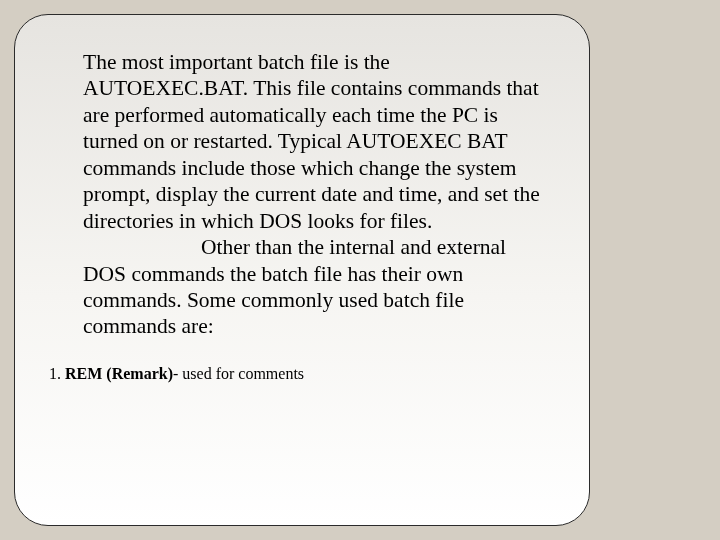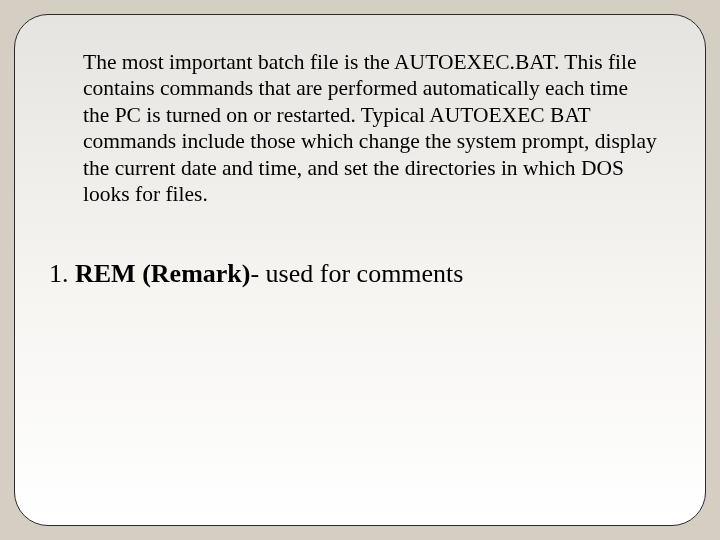--- a/index.html
+++ b/index.html
@@ -7,57 +7,57 @@
     width: 720px;
     height: 540px;
     background: #d4cec3;
     font-family: "Times New Roman", Times, serif;
     overflow: hidden;
   }
   .card {
     position: absolute;
     top: 14px;
     left: 14px;
-    width: 692px;
+    width: 576px;
     height: 512px;
     background: linear-gradient(180deg, #e6e4e0 0%, #f6f5f2 55%, #ffffff 100%);
     border: 1px solid #2b2b2b;
     border-radius: 34px;
     padding: 34px 44px 34px 34px;
   }
   .para1 {
     font-size: 21.5px;
     line-height: 1.23;
     color: #000;
     margin-left: 34px;
     margin-right: 2px;
   }
   .para1 .indent {
     display: inline-block;
     width: 118px;
   }
   .gap { height: 24px; }
   .list {
-    font-size: 26px;
+    font-size: 16px;
     line-height: 1.23;
     color: #000;
   }
   .list .item {
     padding-left: 28px;
     text-indent: -28px;
   }
   .list b { font-weight: bold; }
 </style>
 </head>
 <body>
 
 <div class="card">
   <div class="para1">
     <span>The most important batch file is the AUTOEXEC.BAT. This file contains commands that are performed automatically each time the PC is turned on or restarted. Typical AUTOEXEC BAT commands include those which change the system prompt, display the current date and time, and set the directories in which DOS looks for files.</span><br>
-    <span class="indent"></span>
+    <span class="indent"></span><span>Other than the internal and external DOS commands the batch file has their own commands. Some commonly used batch file commands are:</span>
   </div>
   <div class="gap"></div>
   <div class="list">
     <div class="item">
       <span>1. </span><b>REM (Remark)</b><span>-    used for comments</span>
     </div>
   </div>
 </div>
 
 </body></html>

